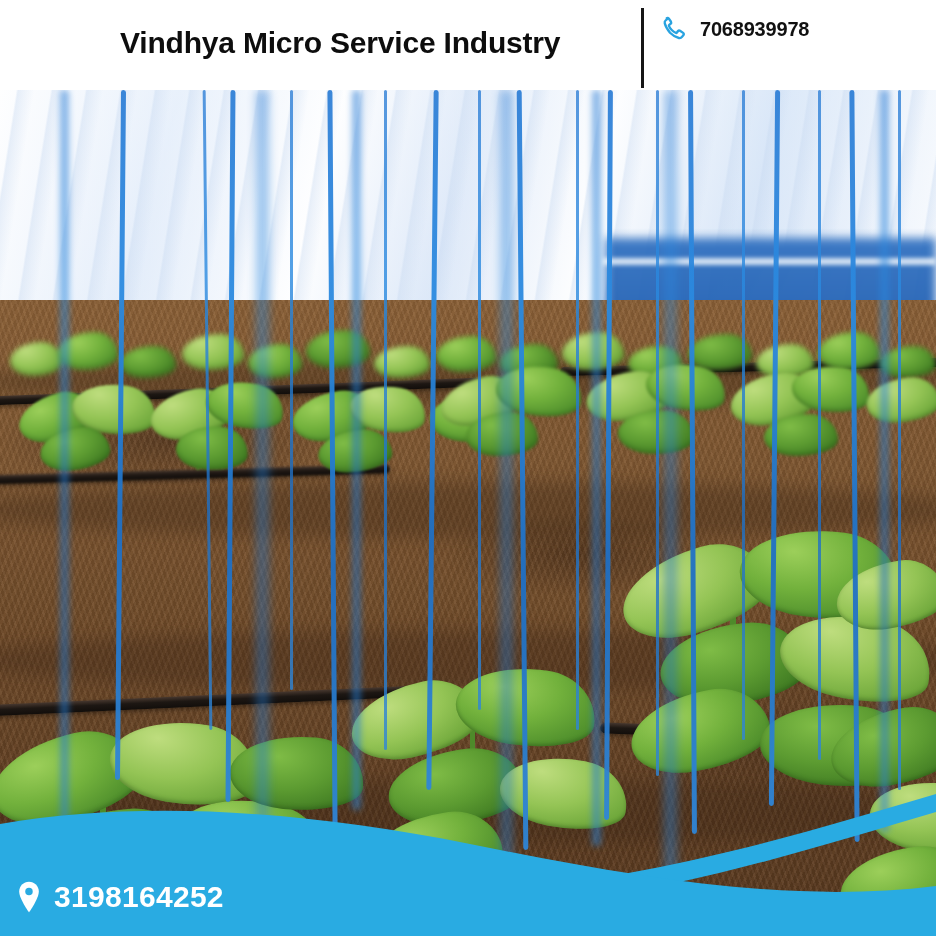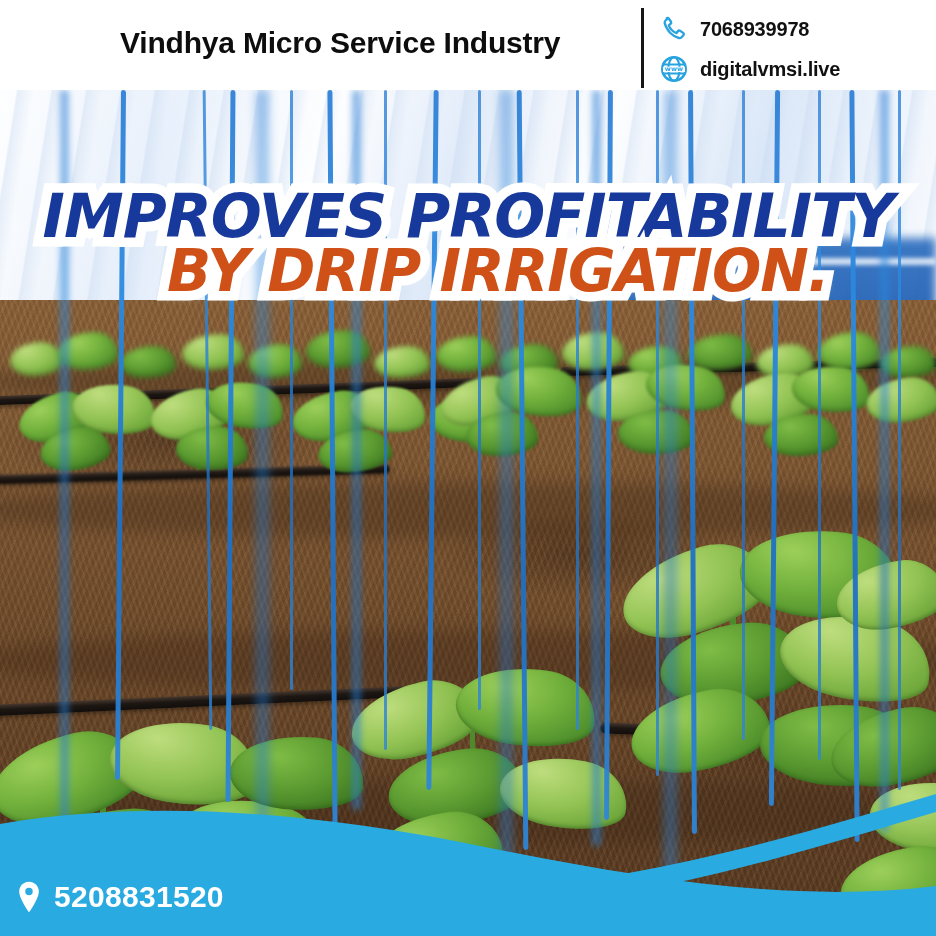--- a/index.html
+++ b/index.html
@@ -276,72 +276,52 @@
 
     <div class="twine soft" style="left:60px;height:740px;"></div>
     <div class="twine fat" style="left:256px;height:770px;"></div>
     <div class="twine soft" style="left:352px;height:720px;"></div>
     <div class="twine fat" style="left:500px;height:800px;"></div>
     <div class="twine soft" style="left:592px;height:756px;"></div>
     <div class="twine fat" style="left:664px;height:786px;"></div>
     <div class="twine soft" style="left:880px;height:742px;"></div>
   </div>
 
-  <div class="headline">
-    <div class="hl-row r1">
-      <span class="hl-line hl-1">IMPROVES PROFITABILITY</span>
-    </div>
-    <div class="hl-row r2">
-      <span class="hl-line hl-2">BY DRIP IRRIGATION.</span>
-    </div>
-  </div>
 
   <div class="header">
     <div class="brand-title">Vindhya Micro Service Industry</div>
     <div class="header-divider"></div>
 
     <div class="contact-block">
 
       <div class="contact-row">
         <span class="contact-icon">
           <svg width="30" height="30" viewBox="0 0 24 24" fill="none" stroke="#29a3e0" stroke-width="1.9" stroke-linecap="round" stroke-linejoin="round">
             <path d="M6.2 3.4c.5-.4 1.3-.3 1.7.3l1.7 2.5c.3.5.2 1.2-.3 1.6l-1.1.9c-.3.3-.4.7-.2 1 .5 1.1 1.3 2.2 2.2 3.1.9.9 2 1.7 3.1 2.2.4.2.8.1 1-.2l.9-1.1c.4-.5 1.1-.6 1.6-.3l2.5 1.7c.6.4.7 1.2.3 1.7l-1.2 1.5c-.6.8-1.6 1.1-2.5.9-2.5-.6-5-2.1-7.1-4.2C6.7 12.4 5.2 9.9 4.6 7.4c-.2-.9.1-1.9.9-2.5l1.5-1.2z"></path>
           </svg>
         </span>
         <span class="contact-text">7068939978</span>
       </div>
 
-      <div class="contact-row">
-        <span class="contact-icon">
-          <svg width="30" height="30" viewBox="0 0 24 24">
-            <circle cx="12" cy="12" r="9.4" fill="none" stroke="#29a3e0" stroke-width="2"></circle>
-            <ellipse cx="12" cy="12" rx="4.6" ry="9.4" fill="none" stroke="#29a3e0" stroke-width="1.7"></ellipse>
-            <path d="M3 8.4h18M3 15.6h18" stroke="#29a3e0" stroke-width="1.7"></path>
-            <rect x="3.2" y="10.2" width="17.6" height="4.2" fill="#ffffff"></rect>
-            <text x="12" y="13.9" font-family="DejaVu Sans, sans-serif" font-size="5.3" font-weight="bold" fill="#29a3e0" text-anchor="middle">www</text>
-          </svg>
-        </span>
-        <span class="contact-text">digitalvmsi.live</span>
-      </div>
 
     </div>
   </div>
 
   <div class="wave-wrap">
     <svg width="936" height="150" viewBox="0 0 936 150" preserveAspectRatio="none">
 
       <path d="M936,8 C800,48 660,92 470,108 C300,122 150,118 0,104 L0,124 C150,138 300,142 470,128 C660,112 800,66 936,26 Z" fill="#29abe2"></path>
 
       <path d="M0,38 C140,14 300,24 470,58 C640,92 790,118 936,100 L936,150 L0,150 Z" fill="#29abe2"></path>
     </svg>
   </div>
 
   <div class="footer-contact">
     <span class="pin-icon">
       <svg width="26" height="32" viewBox="0 0 24 30">
         <path d="M12 0.6C6.9 0.6 2.8 4.7 2.8 9.8c0 6.9 9.2 19.6 9.2 19.6s9.2-12.7 9.2-19.6C21.2 4.7 17.1 0.6 12 0.6z" fill="#ffffff"></path>
         <circle cx="12" cy="9.8" r="3.5" fill="#29abe2"></circle>
       </svg>
     </span>
-    <span class="footer-text">5208831520</span>
+    <span class="footer-text">3198164252</span>
   </div>
 
 </div>
 
 </body></html>

